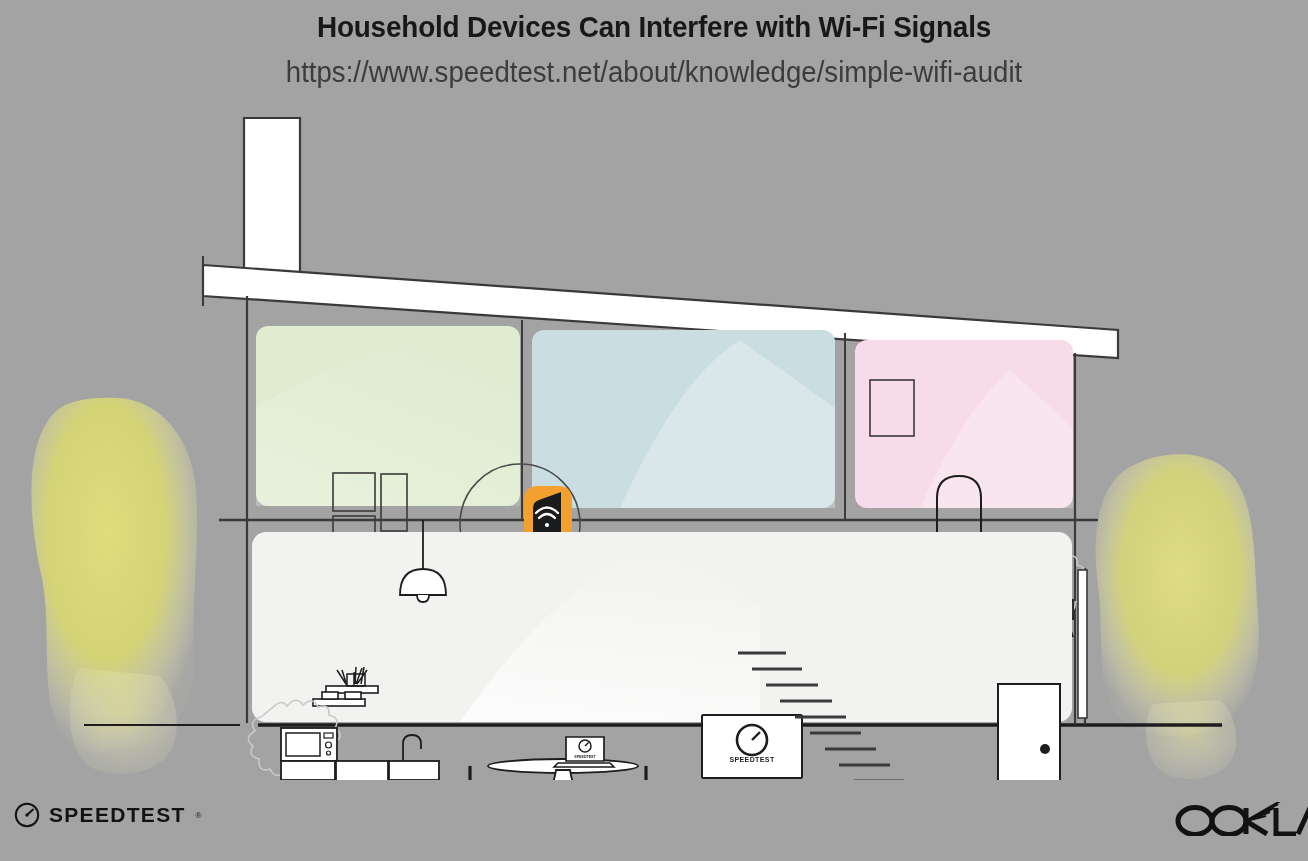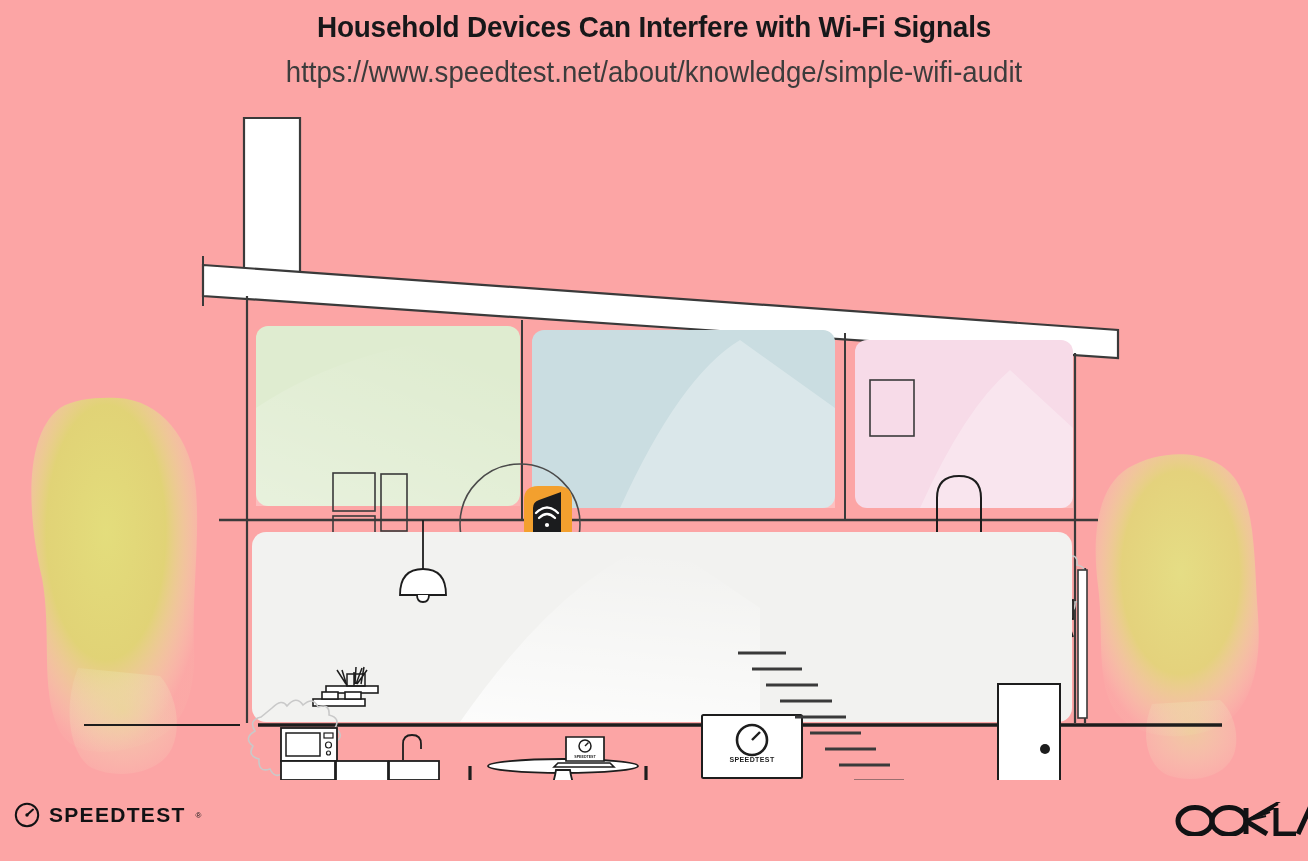--- a/index.html
+++ b/index.html
@@ -11,21 +11,21 @@
     width: 1308px;
     height: 861px;
     position: relative;
     overflow: hidden;
     font-family: "Liberation Sans", sans-serif;
   }
 
   #page {
     position: absolute;
     inset: 0;
-    background: #fca5a5;
+    background: #a3a3a3;
   }
 
   
   .header {
     position: absolute;
     top: 0; left: 0; right: 0;
     height: 108px;
     text-align: center;
     padding-top: 8px;
     box-sizing: border-box;

